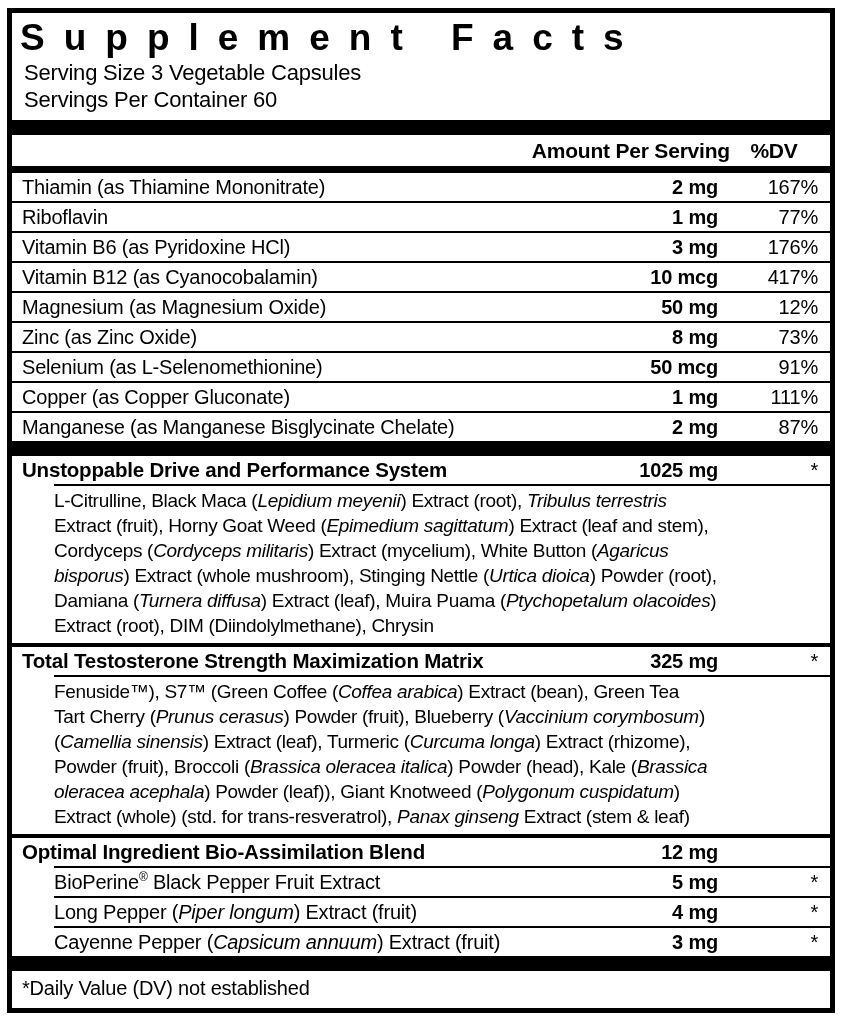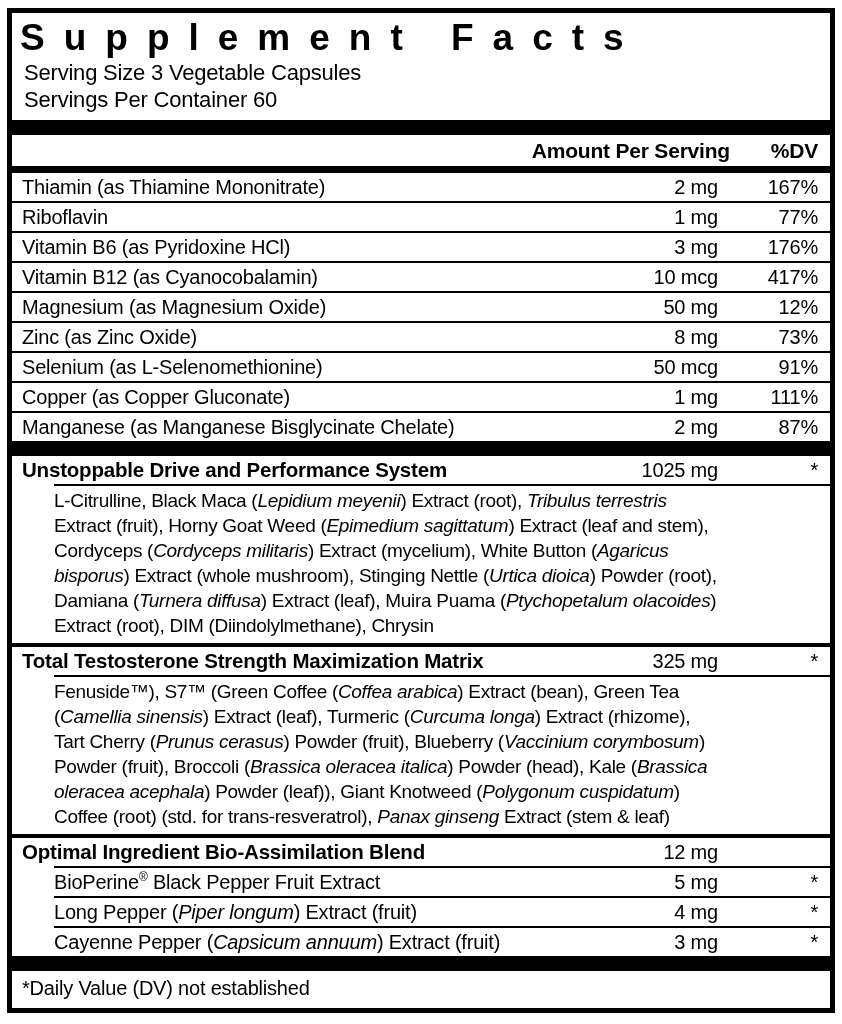--- a/index.html
+++ b/index.html
@@ -24,27 +24,27 @@
   .rule { background: #000; }
   .bar   { height: 15px; }
   .heavy { height: 7px; }
   .med   { height: 4px; }
   .thin  { height: 2px; }
   .indent { margin-left: 42px; }
   .hrow {
     display: flex; justify-content: flex-end; align-items: baseline;
     padding: 4px 12px 3px 12px; font-weight: bold; font-size: 21px; line-height: 24px; margin-left: 40px;
   }
-  .hdv { width: 88px; text-align: right; }
+  .hdv { width: 88px; text-align: center; }
   .frow {
     display: flex; align-items: baseline;
     padding: 2px 12px 2px 10px; font-size: 20px; line-height: 24px; gap: 12px;
   }
   .fname { flex: 1; padding-right: 8px; }
-  .famt  { width: 120px; text-align: right; white-space: nowrap; }
+  .famt  { width: 120px; text-align: right; white-space: nowrap; font-weight: bold; }
   .fdv   { width: 88px; text-align: right; white-space: nowrap; }
   .shead .fname { font-weight: bold; font-size: 20.5px; }
   .frow.sub { padding-left: 42px; }
   .desc {
     padding: 2px 2px 5px 42px;
     font-size: 19px; line-height: 25px; letter-spacing: -0.3px;
   }
   .it { font-style: italic; }
   sup { font-size: 60%; line-height: 0; vertical-align: super; }
   .footnote { font-size: 20px; line-height: 24px; padding: 5px 12px 8px 10px; }
@@ -141,25 +141,25 @@
       </div>
       <div class="rule med"></div>
       <div class="frow shead">
         <div class="fname">Total Testosterone Strength Maximization Matrix</div>
         <div class="famt">325 mg</div>
         <div class="fdv">*</div>
       </div>
       <div class="rule thin indent"></div>
       <div class="desc">
         <div><span>Fenuside™), S7™ (Green Coffee (</span><span class="it">Coffea arabica</span><span>) Extract (bean), Green Tea</span></div>
+        <div><span>Tart Cherry (</span><span class="it">Prunus cerasus</span><span>) Powder (fruit), Blueberry (</span><span class="it">Vaccinium corymbosum</span><span>)</span></div>
         <div><span>(</span><span class="it">Camellia sinensis</span><span>) Extract (leaf), Turmeric (</span><span class="it">Curcuma longa</span><span>) Extract (rhizome),</span></div>
-        <div><span>Tart Cherry (</span><span class="it">Prunus cerasus</span><span>) Powder (fruit), Blueberry (</span><span class="it">Vaccinium corymbosum</span><span>)</span></div>
         <div><span>Powder (fruit), Broccoli (</span><span class="it">Brassica oleracea italica</span><span>) Powder (head), Kale (</span><span class="it">Brassica</span></div>
         <div><span class="it">oleracea acephala</span><span>) Powder (leaf)), Giant Knotweed (</span><span class="it">Polygonum cuspidatum</span><span>)</span></div>
-        <div><span>Coffee (root) (std. for trans-resveratrol), </span><span class="it">Panax ginseng</span><span> Extract (stem &amp; leaf)</span></div>
+        <div><span>Extract (whole) (std. for trans-resveratrol), </span><span class="it">Panax ginseng</span><span> Extract (stem &amp; leaf)</span></div>
       </div>
       <div class="rule med"></div>
       <div class="frow shead">
         <div class="fname">Optimal Ingredient Bio-Assimilation Blend</div>
         <div class="famt">12 mg</div>
         <div class="fdv"></div>
       </div>
       <div class="rule thin indent"></div>
       <div class="frow sub">
         <div class="fname"><span>BioPerine</span><sup>®</sup><span> Black Pepper Fruit Extract</span></div>

